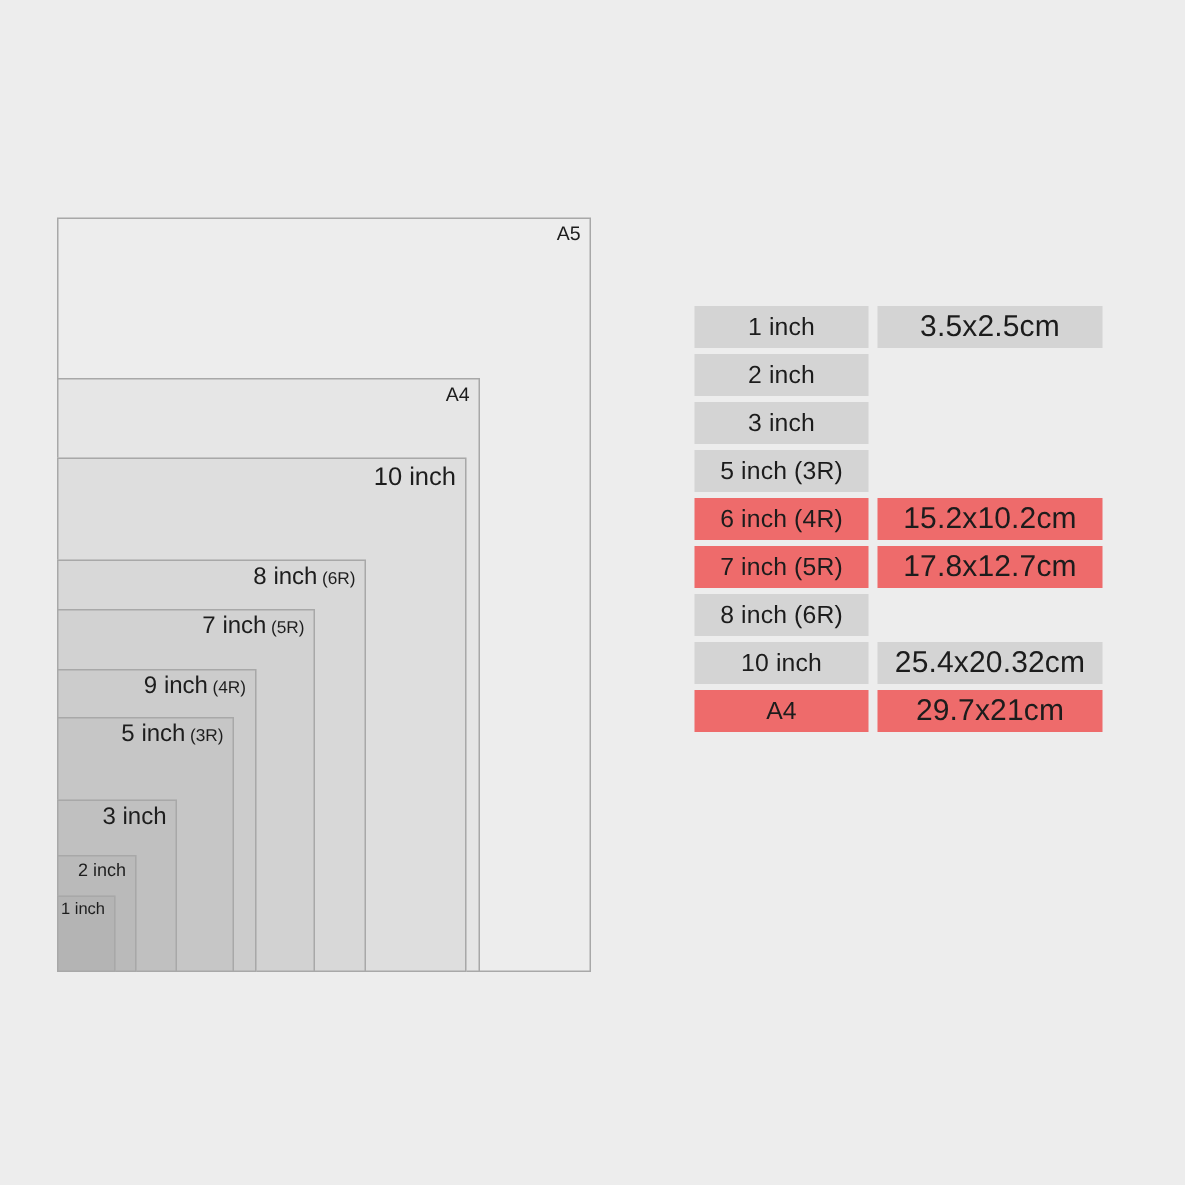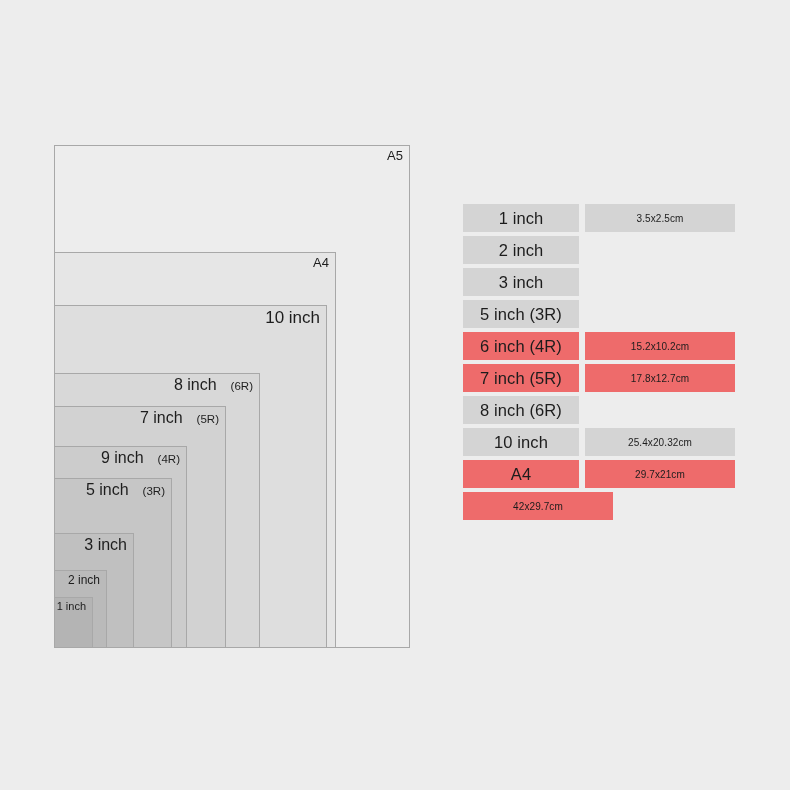--- a/index.html
+++ b/index.html
@@ -19,21 +19,21 @@
     position: absolute;
     left: 0;
     top: 0;
     width: 790px;
     height: 790px;
   }
 
   
   #diagram {
     position: absolute;
-    left: 16px;
+    left: 0;
     top: 0;
     width: 430px;
     height: 790px;
   }
   .paper {
     position: absolute;
     box-sizing: border-box;
     border: 1px solid #a8a8a8;
     overflow: visible;
   }
@@ -41,21 +41,21 @@
     position: absolute;
     right: 6px;
     top: 3px;
     white-space: nowrap;
     color: #1d1d1d;
     line-height: 1;
   }
   .paper-label .sub {
     font-size: 0.72em;
     vertical-align: baseline;
-    margin-left: 14px;
+    margin-left: 3px;
   }
 
   
   #size-table {
     position: absolute;
     left: 463px;
     top: 204px;
     width: 272px;
   }
   .trow {
@@ -72,21 +72,21 @@
     height: 28px;
     color: #1c1c1c;
     letter-spacing: 0.1px;
   }
   .cell.name {
     width: 116px;
     font-size: 16.5px;
   }
   .cell.dim {
     width: 150px;
-    font-size: 10px;
+    font-size: 20px;
   }
   .gray  { background: #d4d4d4; }
   .red   { background: #ee6b6b; }
 </style>
 </head>
 <body>
 
 <div id="stage">
 
   <div id="diagram">
@@ -149,17 +149,16 @@
       </div>
       <div class="trow">
         <div class="cell name gray">10 inch</div>
         <div class="cell dim gray">25.4x20.32cm</div>
       </div>
       <div class="trow">
         <div class="cell name red">A4</div>
         <div class="cell dim red">29.7x21cm</div>
       </div>
       <div class="trow">
-        <div class="cell dim red">42x29.7cm</div>
       </div>
     </div>
 
 </div>
 
 </body></html>

